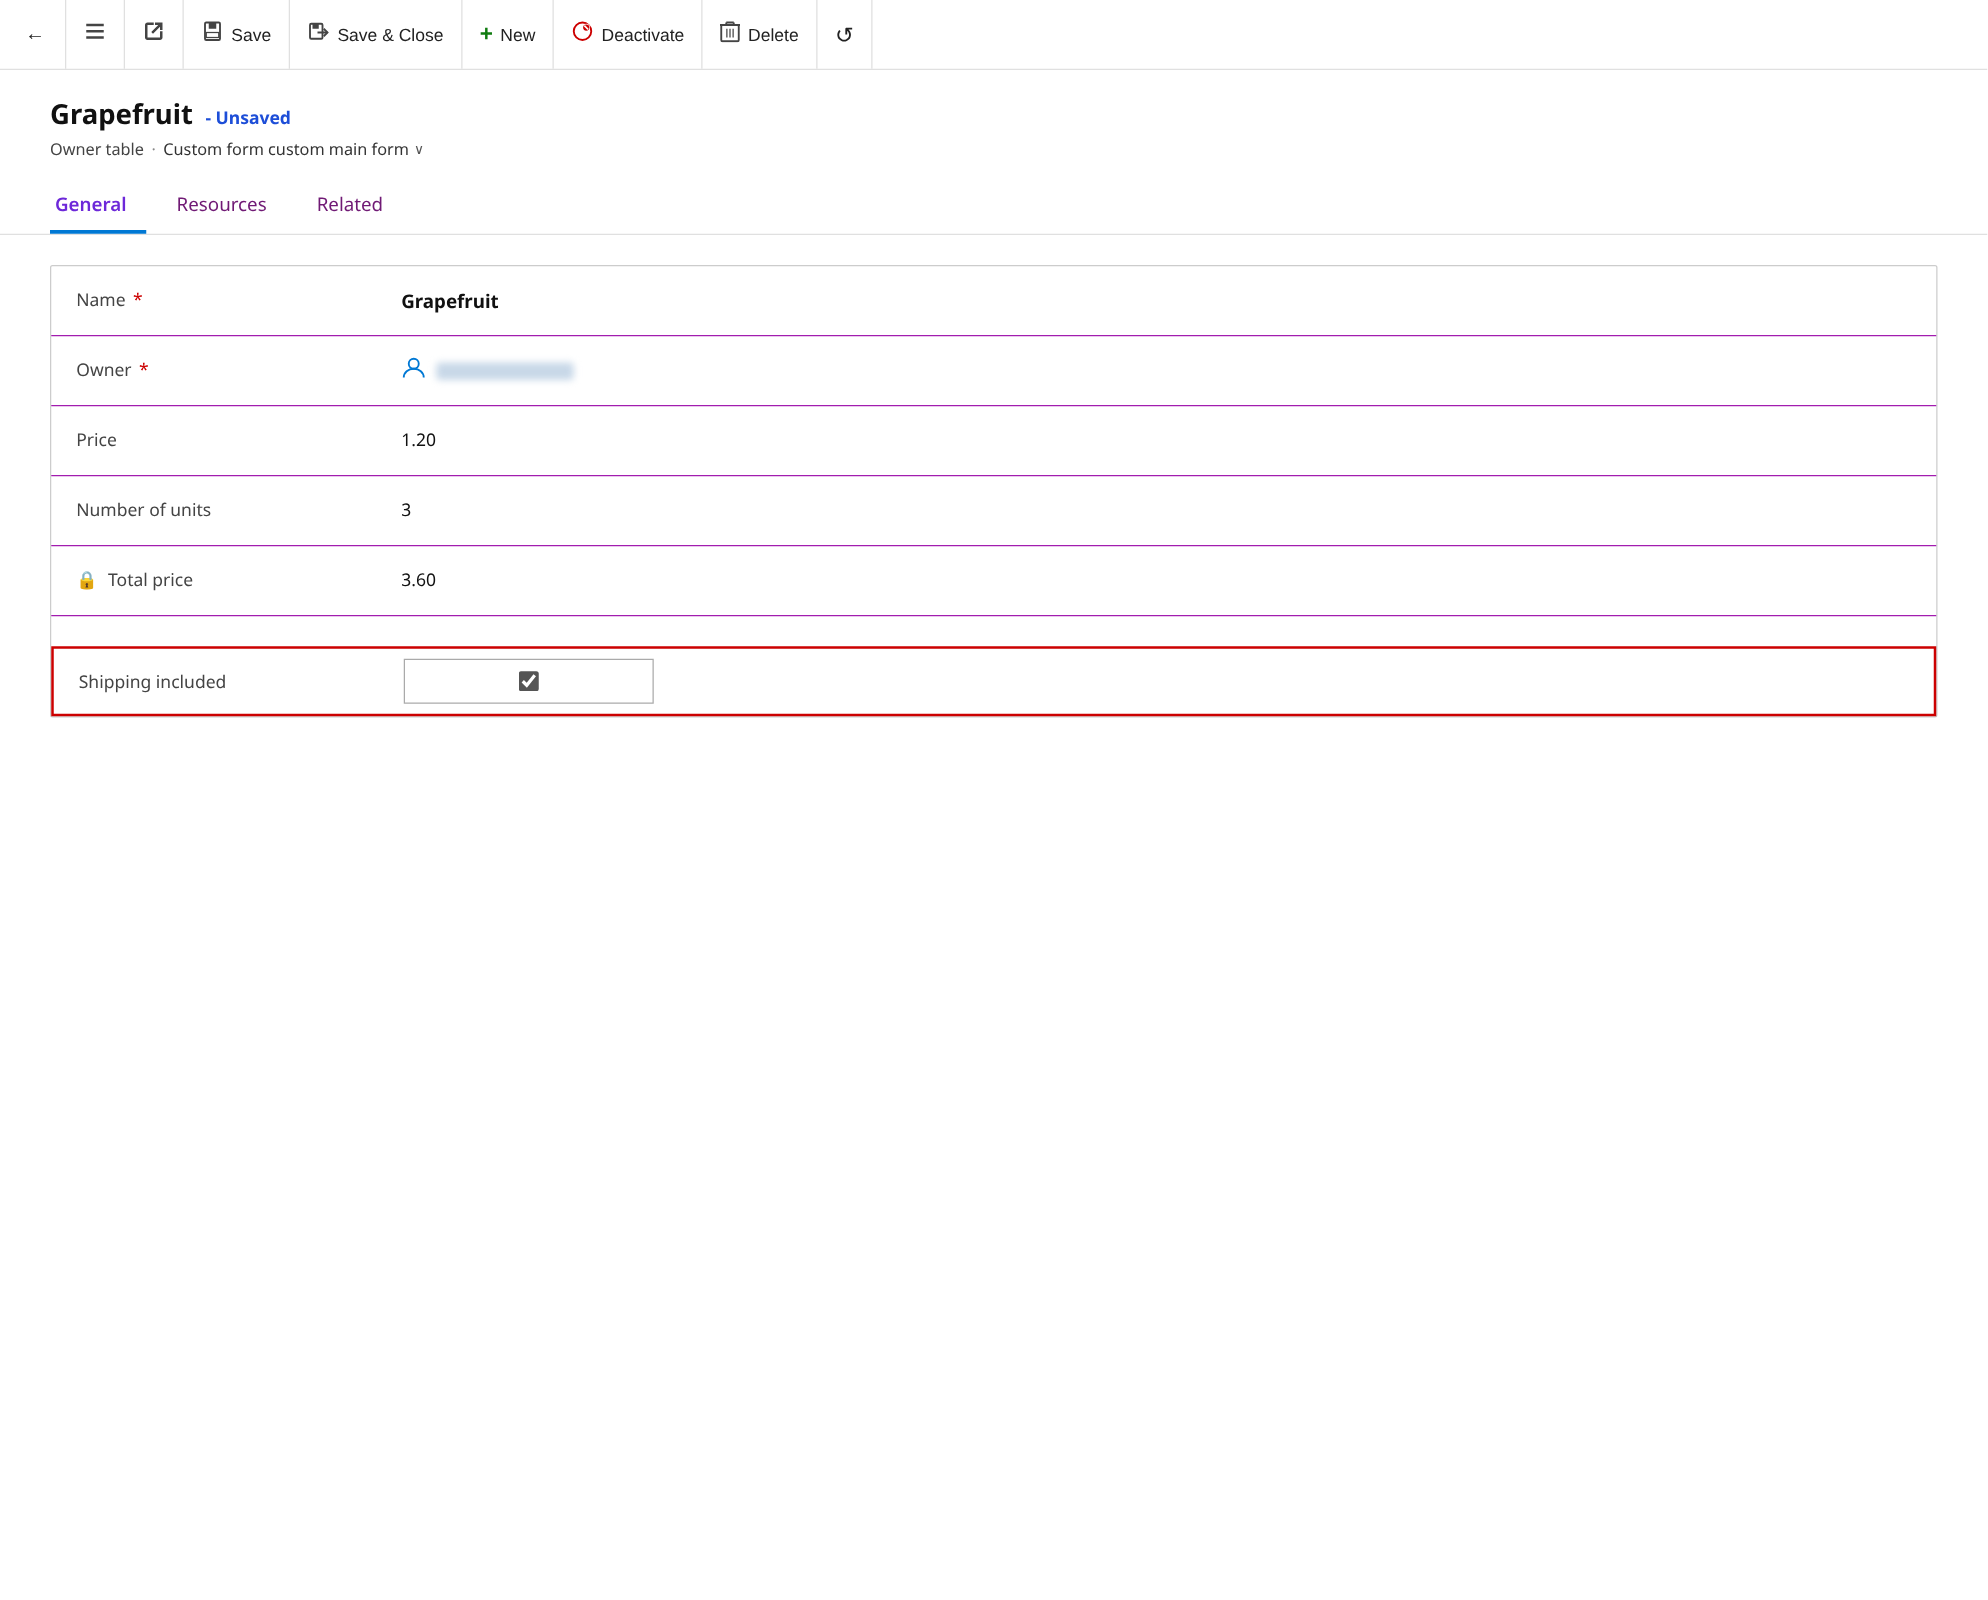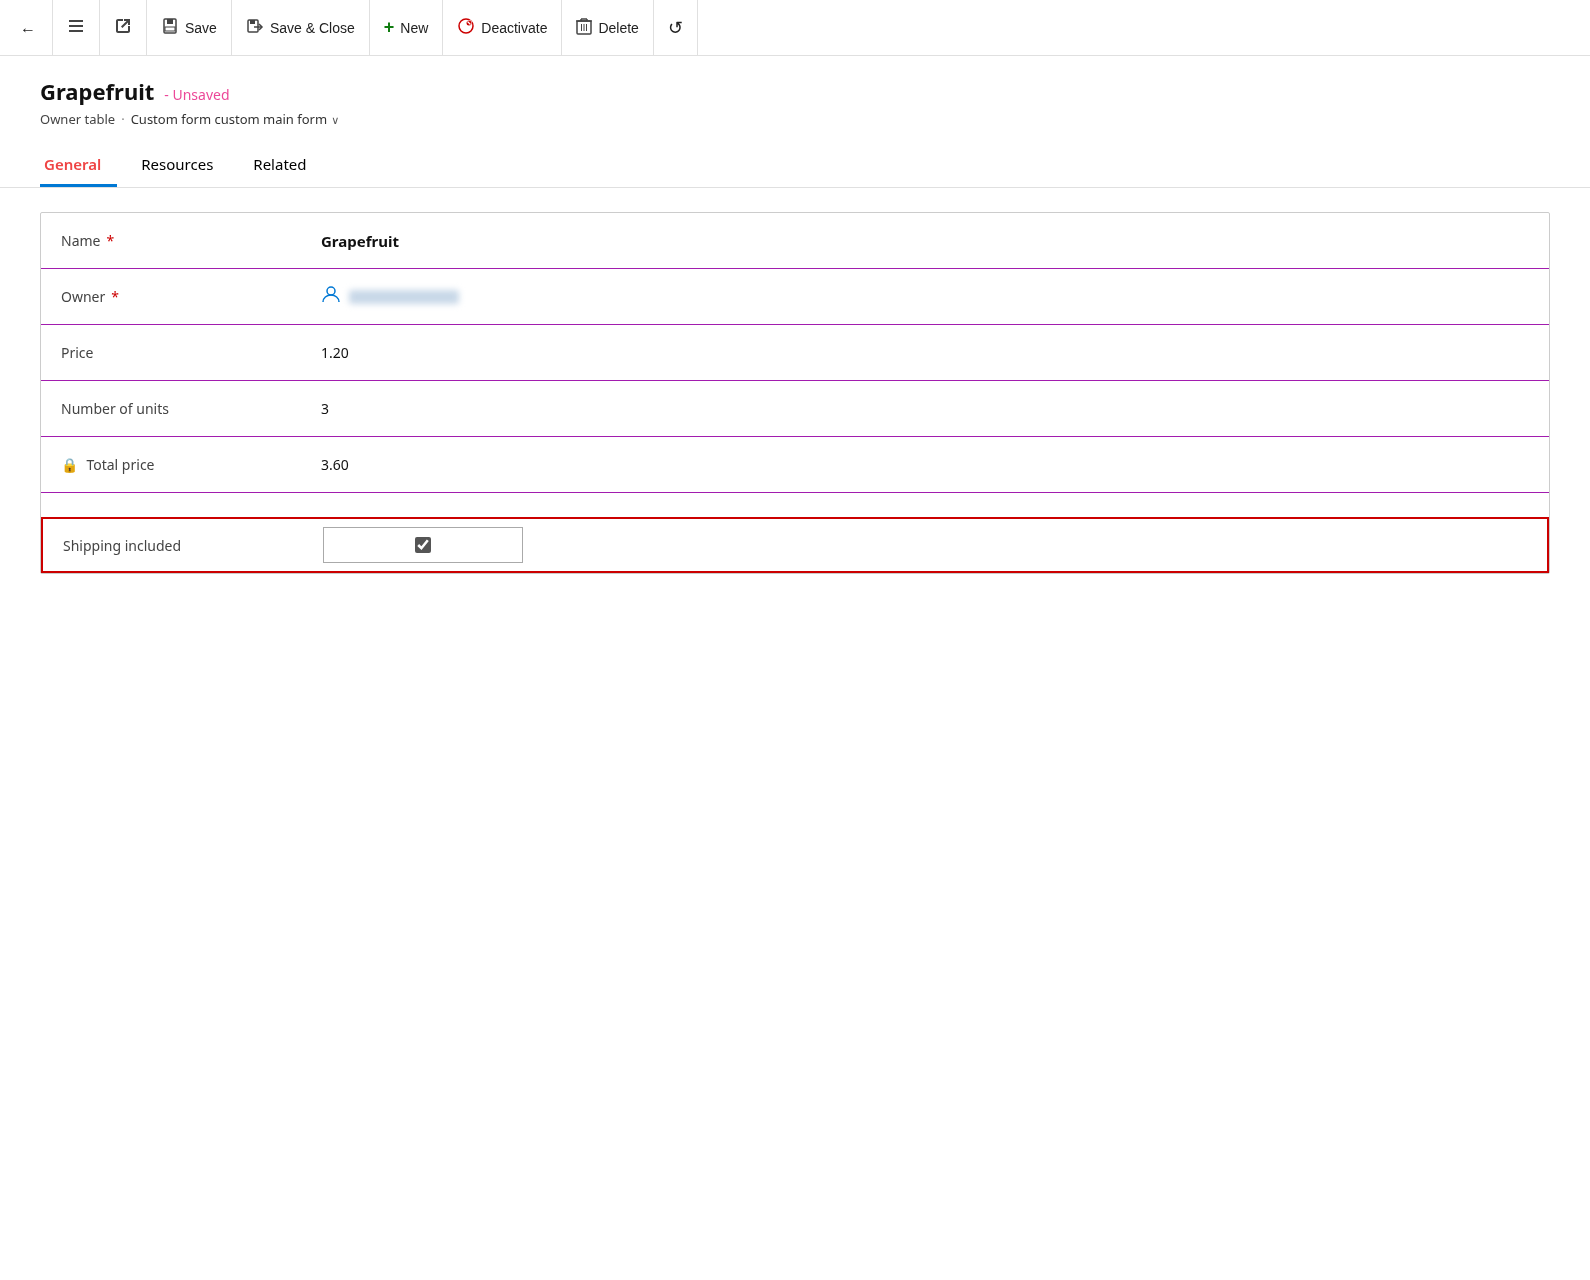--- a/index.html
+++ b/index.html
@@ -51,22 +51,22 @@
       align-items: baseline;
       gap: 10px;
     }
     .page-title {
       font-size: 22px;
       font-weight: 700;
       color: #111;
     }
     .page-unsaved {
       font-size: 14px;
-      color: #ec4899;
-      font-weight: 400;
+      color: #1d4ed8;
+      font-weight: 700;
     }
     .page-subtitle {
       display: flex;
       align-items: center;
       gap: 6px;
       font-size: 13px;
       color: #444;
       margin-top: 4px;
     }
     .page-subtitle .dot { color: #888; }
@@ -84,27 +84,27 @@
       display: flex;
       gap: 0;
       padding: 0 40px;
       margin-top: 16px;
       border-bottom: 1px solid #e0e0e0;
     }
     .tab {
       padding: 10px 16px 10px 4px;
       font-size: 15px;
       cursor: pointer;
-      color: #000000;
+      color: #701a75;
       border-bottom: 3px solid transparent;
       margin-right: 20px;
       user-select: none;
     }
     .tab.active {
-      color: #ef4444;
+      color: #6d28d9;
       font-weight: 600;
       border-bottom: 3px solid #0078d4;
     }
 
     
     .form-section {
       margin: 24px 40px;
       border: 1px solid #ccc;
       border-radius: 2px;
     }

